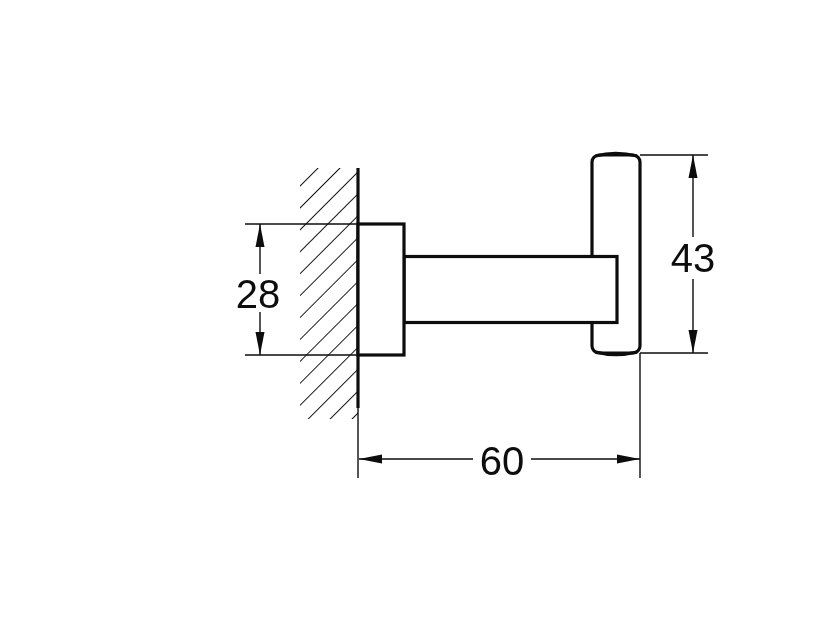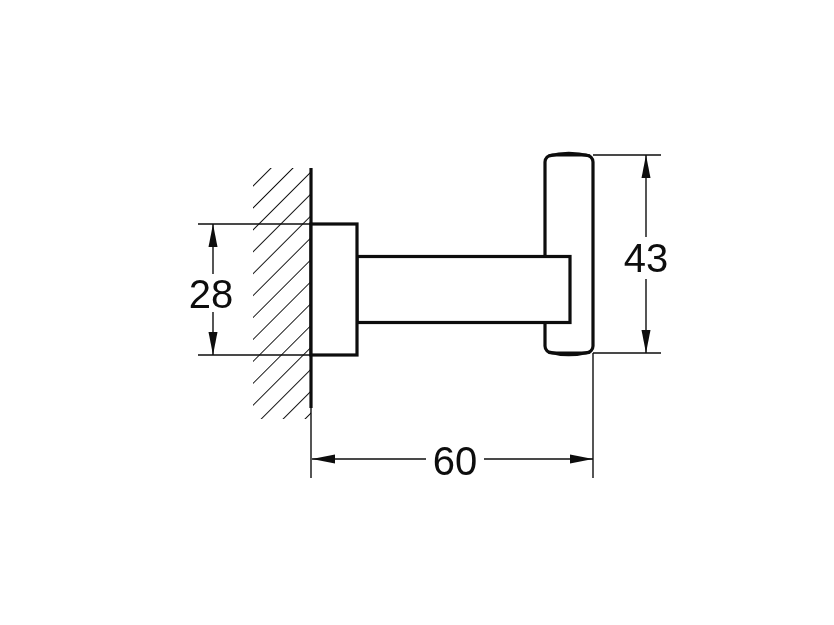--- a/index.html
+++ b/index.html
@@ -7,20 +7,21 @@
     padding: 0;
     background: #ffffff;
   }
   .stage {
     position: relative;
     width: 770px;
     height: 625px;
     background: #ffffff;
     overflow: hidden;
     font-family: "Liberation Sans", sans-serif;
+    margin-left: 47px;
   }
   svg {
     display: block;
   }
   .dim-text {
     font-family: "Liberation Sans", sans-serif;
     font-size: 40px;
     fill: #0d0d0d;
   }
   .thick {

